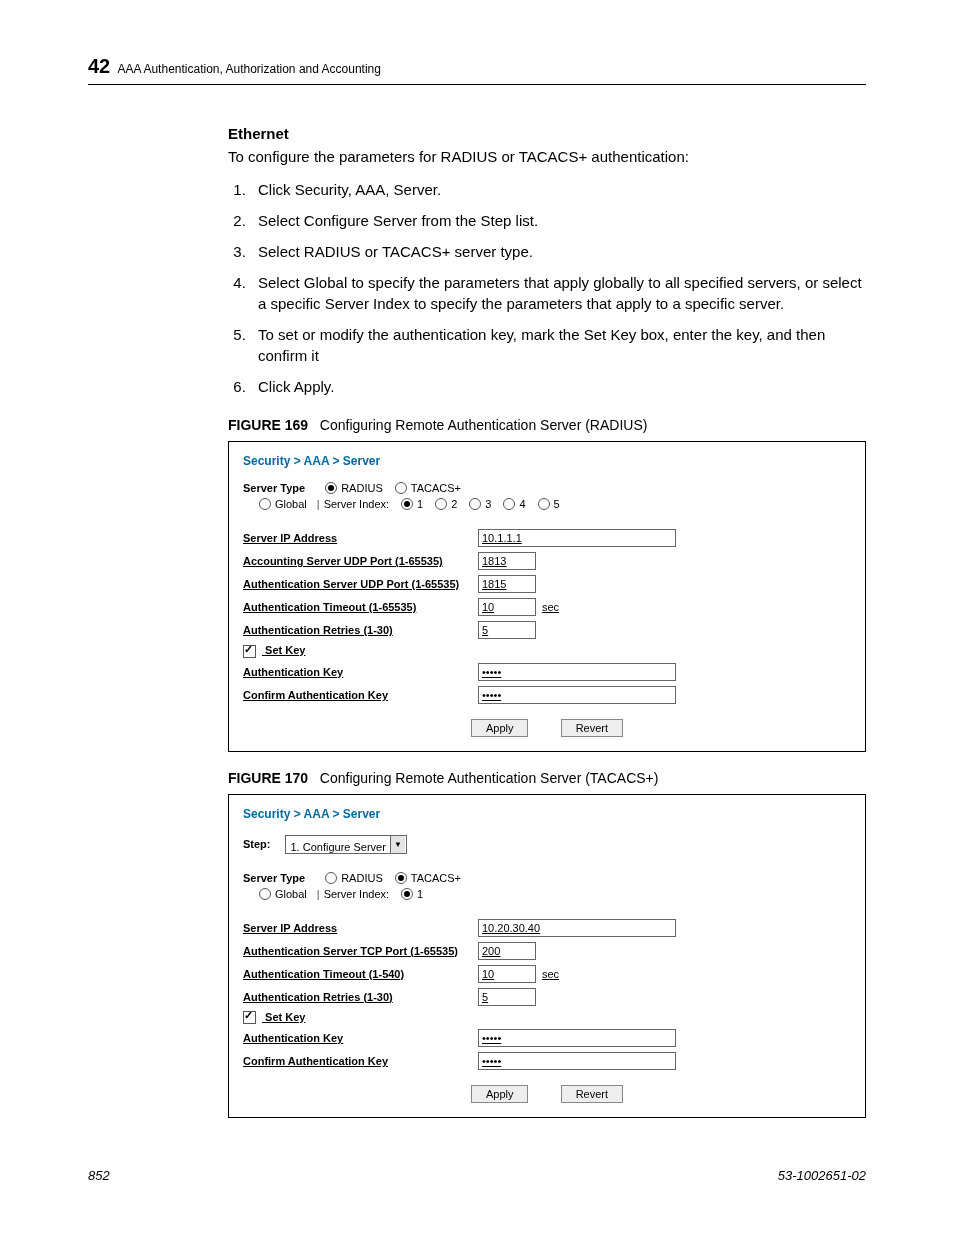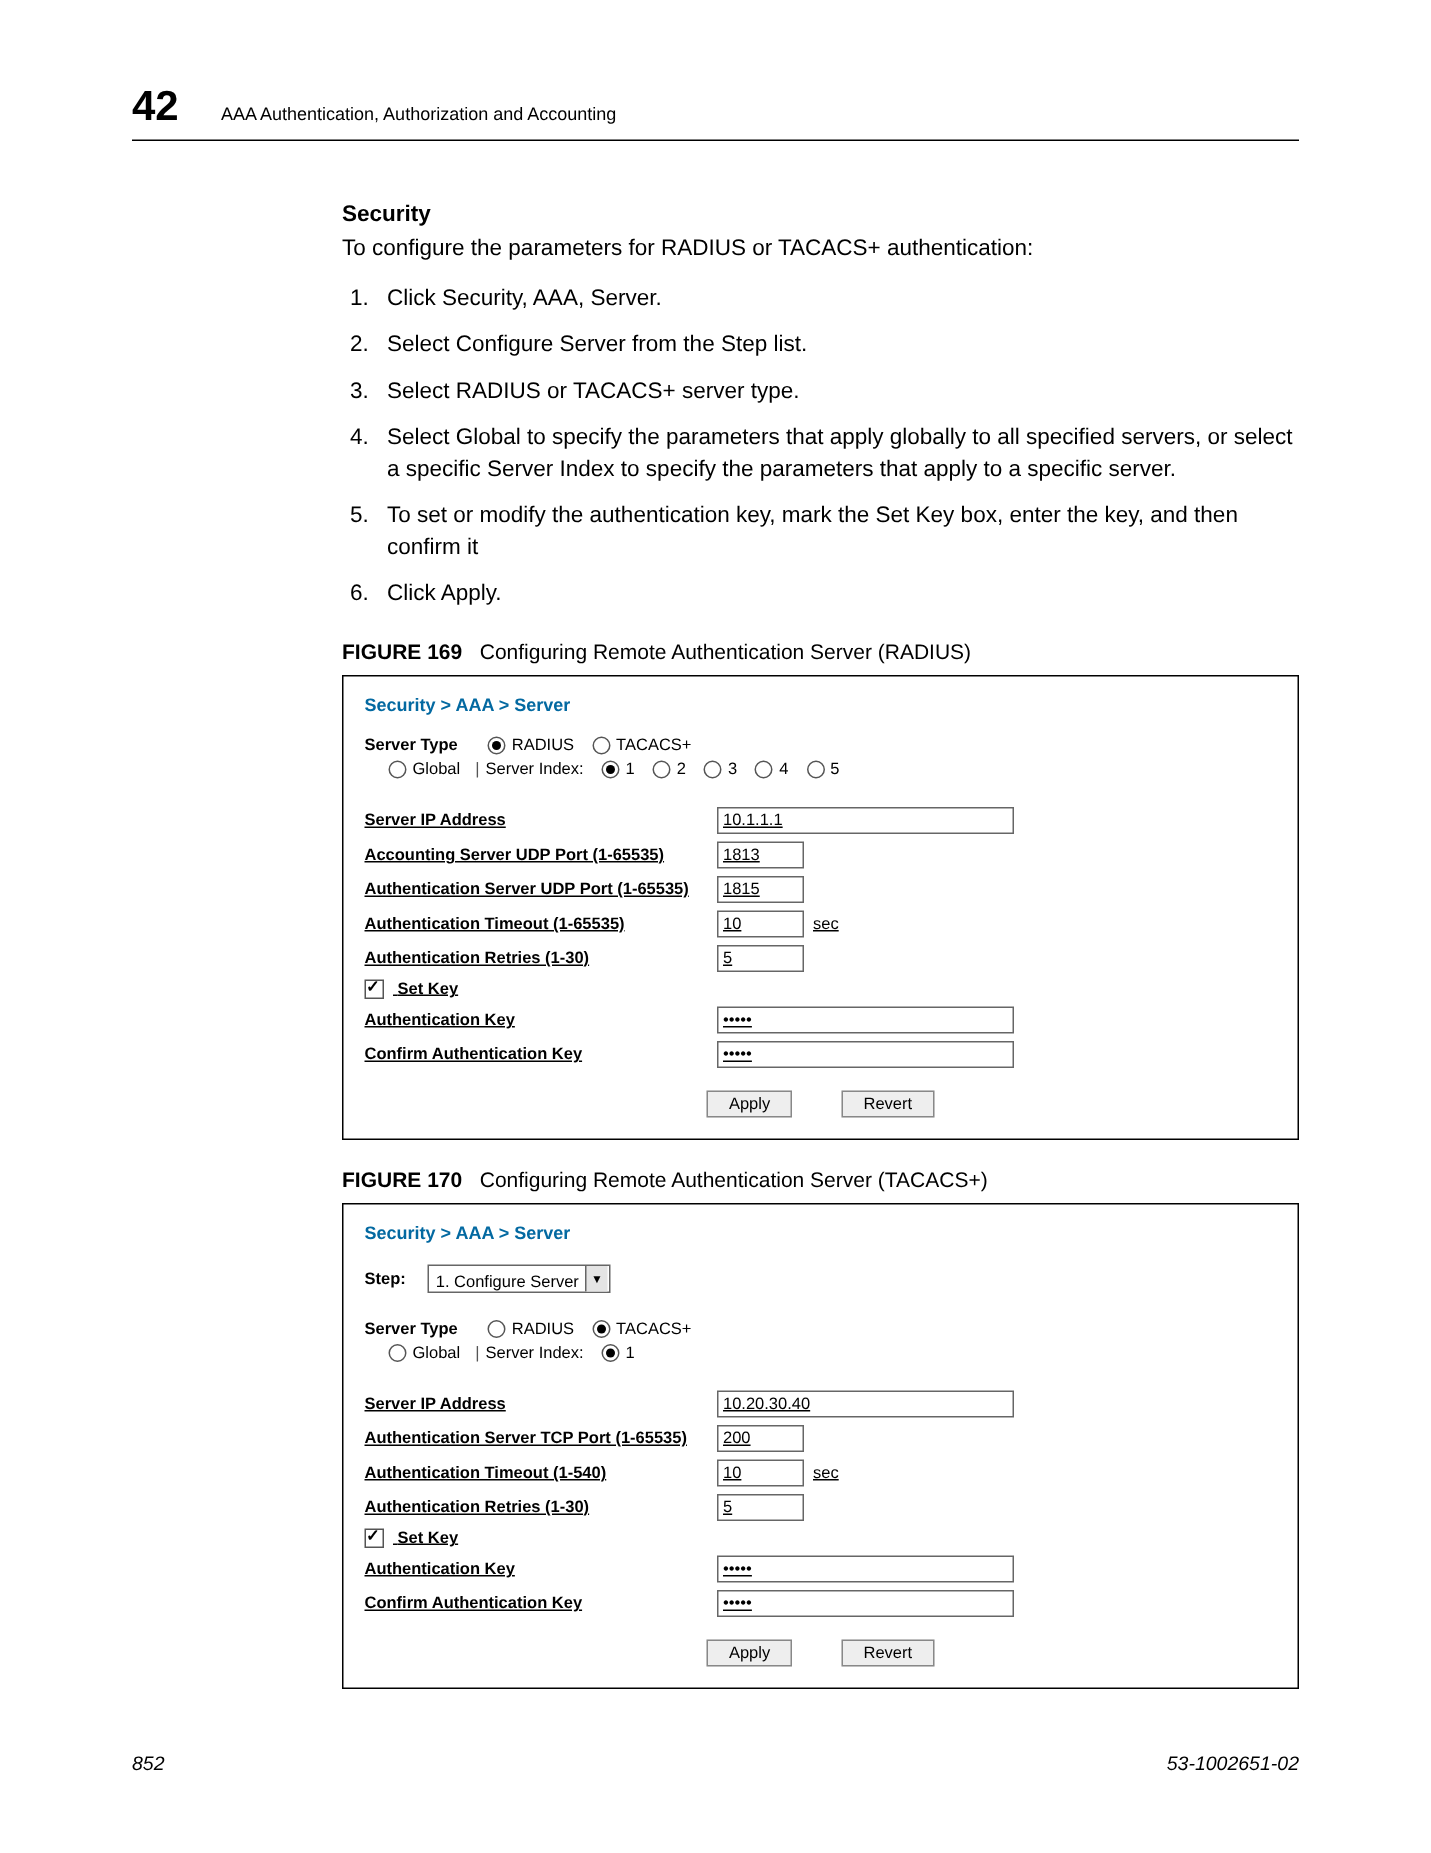--- a/index.html
+++ b/index.html
@@ -13,25 +13,25 @@
     position: relative;
     font-size: 15px;
   }
   .page { padding: 55px 88px 0 88px; }
   .page-header {
     border-bottom: 1px solid #000;
     padding-bottom: 6px;
     margin-bottom: 40px;
   }
   .chapnum {
-    font-size: 28px;
+    font-size: 20px;
     font-weight: bold;
     display: inline-block;
     vertical-align: baseline;
-    margin-right: 24px;
+    margin-right: 3px;
   }
   .chaptitle {
     font-size: 12px;
     display: inline-block;
     vertical-align: baseline;
   }
   .content { margin-left: 140px; }
   .section-h {
     font-weight: bold;
     font-size: 15px;
@@ -108,21 +108,21 @@
 
 <div class="page">
 
   <div class="page-header">
     <span class="chapnum">42</span>
     <span class="chaptitle">AAA Authentication, Authorization and Accounting</span>
   </div>
 
   <div class="content">
 
-    <div class="section-h">Security</div>
+    <div class="section-h">Ethernet</div>
     <p class="intro">To configure the parameters for RADIUS or TACACS+ authentication:</p>
 
     <ol class="steps">
       <li>Click Security, AAA, Server.</li>
       <li>Select Configure Server from the Step list.</li>
       <li>Select RADIUS or TACACS+ server type.</li>
       <li>Select Global to specify the parameters that apply globally to all specified servers, or select a specific Server Index to specify the parameters that apply to a specific server.</li>
       <li>To set or modify the authentication key, mark the Set Key box, enter the key, and then confirm it</li>
       <li>Click Apply.</li>
     </ol>

